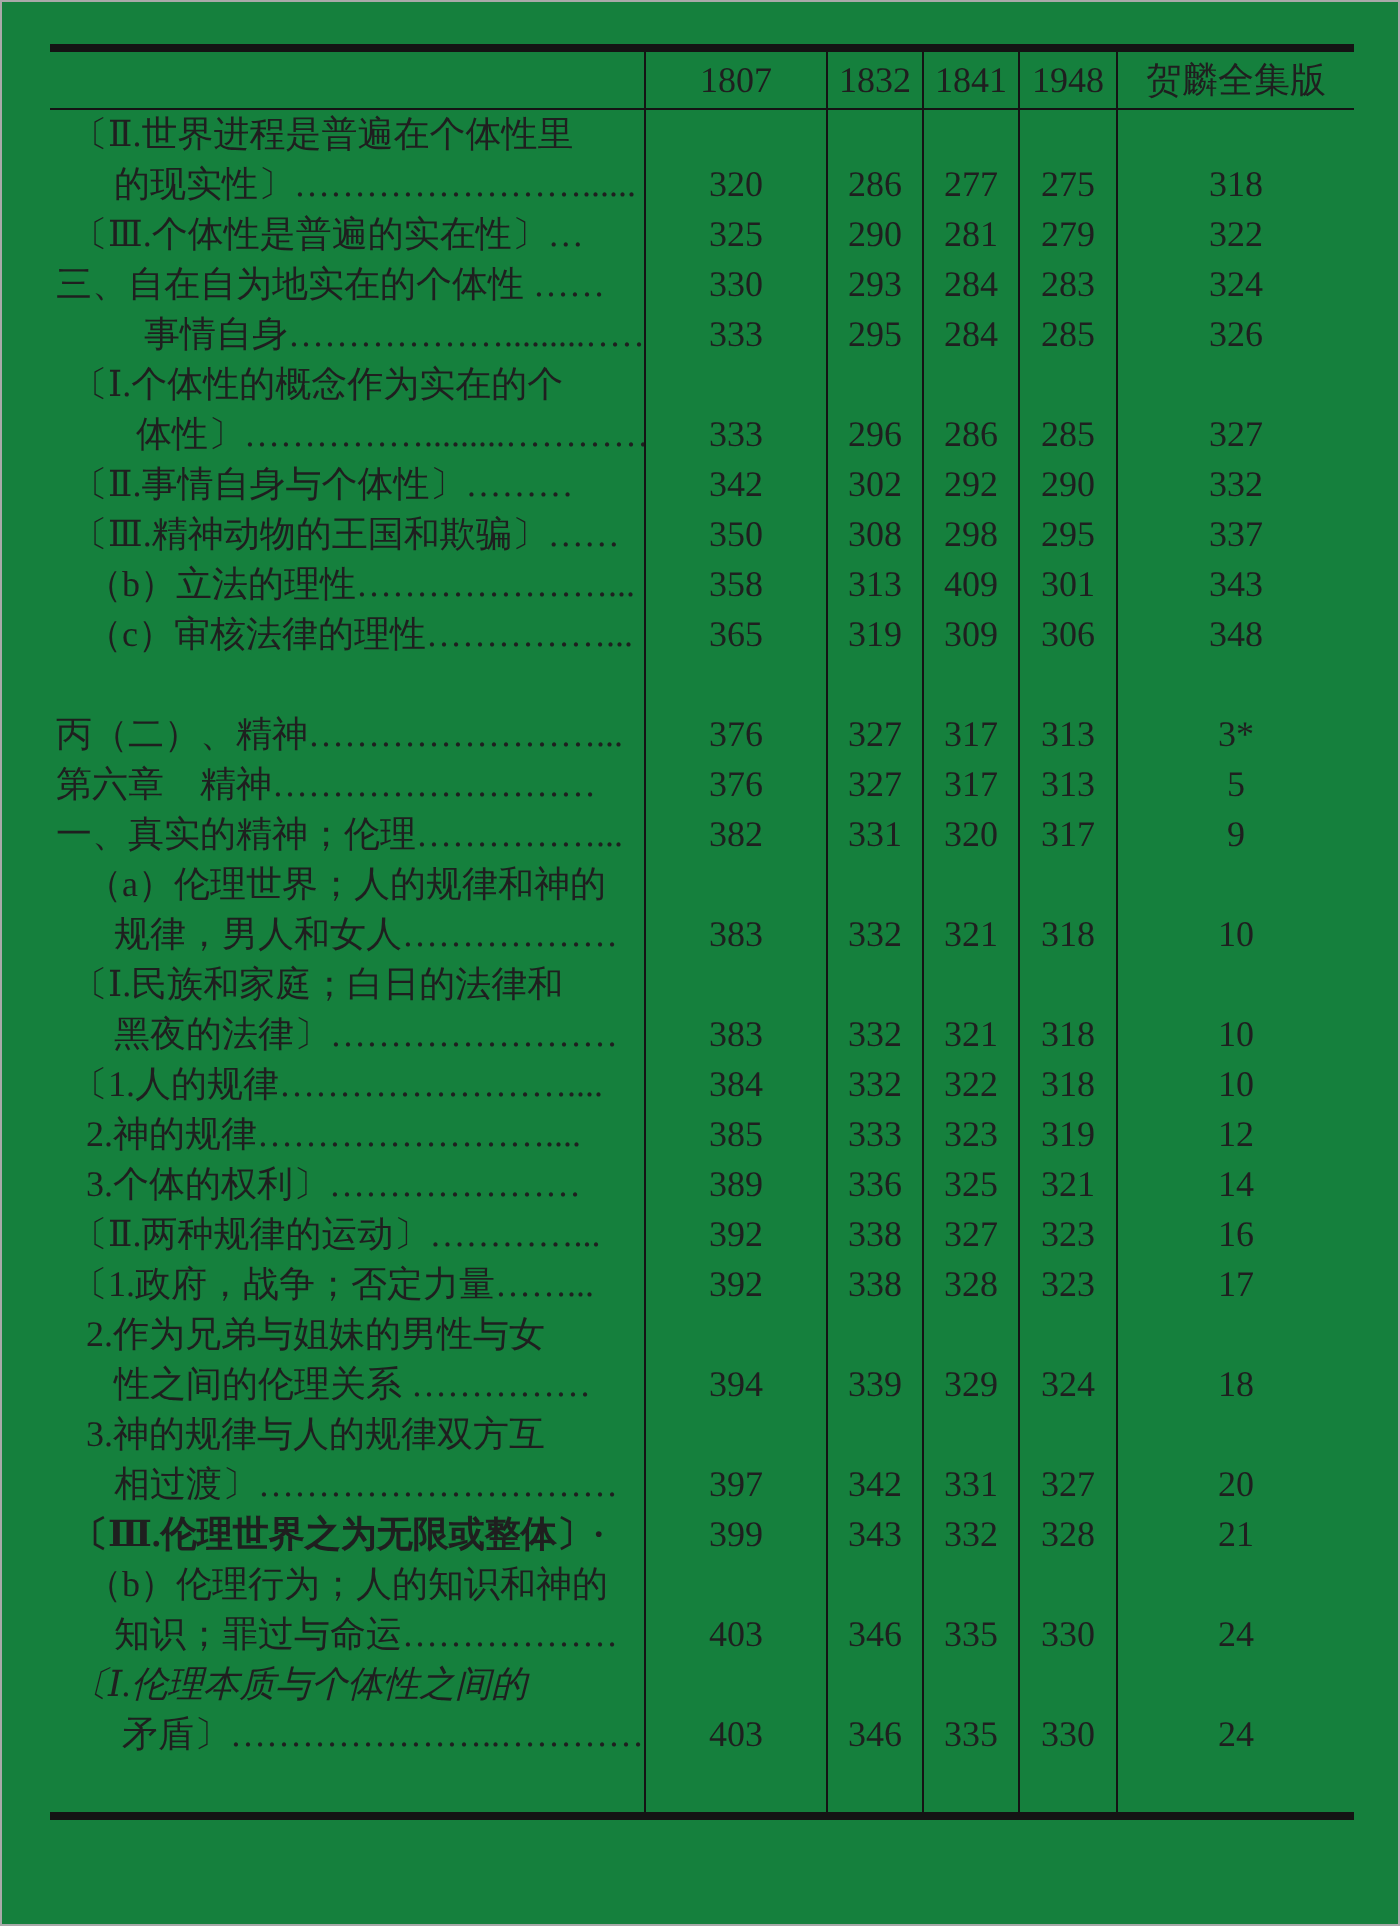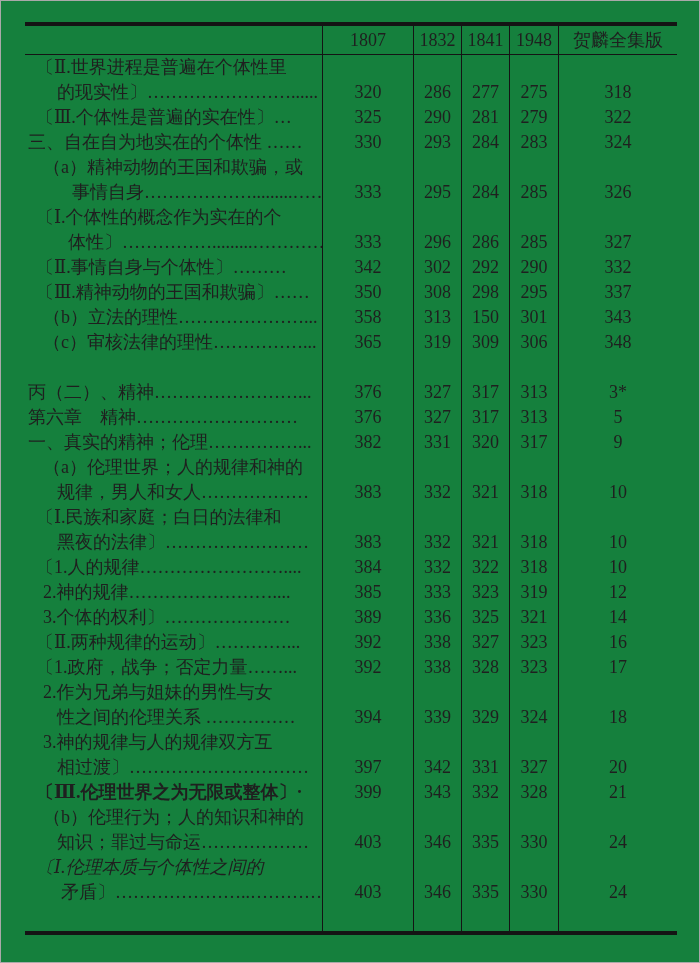--- a/index.html
+++ b/index.html
@@ -107,21 +107,20 @@
           </div>
           <div class="cell num-cell w4">
             <span>283</span>
           </div>
           <div class="cell num-cell w5">
             <span>324</span>
           </div>
         </div>
         <div class="row">
           <div class="cell title-cell w0">
-            <div class="tline" style="padding-left: 18px;">（a）精神动物的王国和欺骗，或</div>
             <div class="tline" style="padding-left: 47px;">事情自身……………….........……</div>
           </div>
           <div class="cell num-cell w1">
             <span>333</span>
           </div>
           <div class="cell num-cell w2">
             <span>295</span>
           </div>
           <div class="cell num-cell w3">
             <span>284</span>
@@ -198,21 +197,21 @@
           <div class="cell title-cell w0">
             <div class="tline" style="padding-left: 18px;">（b）立法的理性…………………...</div>
           </div>
           <div class="cell num-cell w1">
             <span>358</span>
           </div>
           <div class="cell num-cell w2">
             <span>313</span>
           </div>
           <div class="cell num-cell w3">
-            <span>150</span>
+            <span>409</span>
           </div>
           <div class="cell num-cell w4">
             <span>301</span>
           </div>
           <div class="cell num-cell w5">
             <span>343</span>
           </div>
         </div>
         <div class="row">
           <div class="cell title-cell w0">

